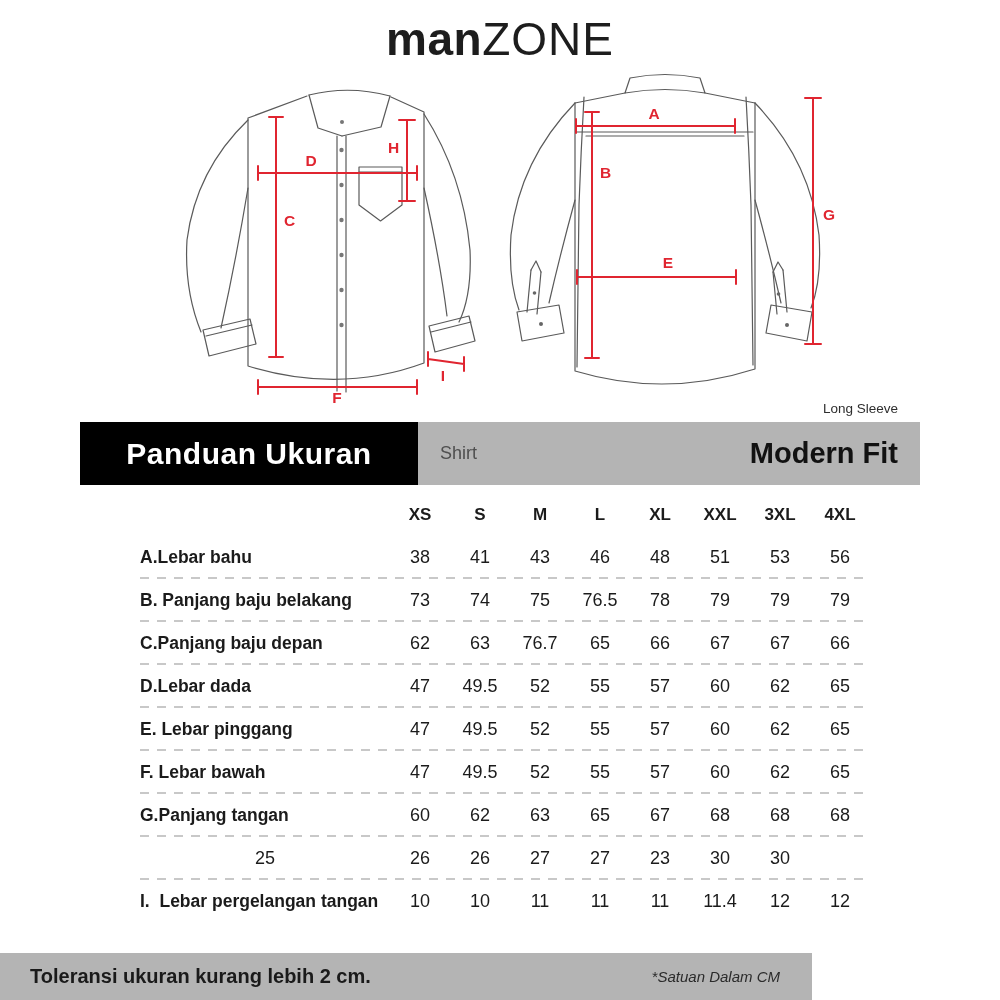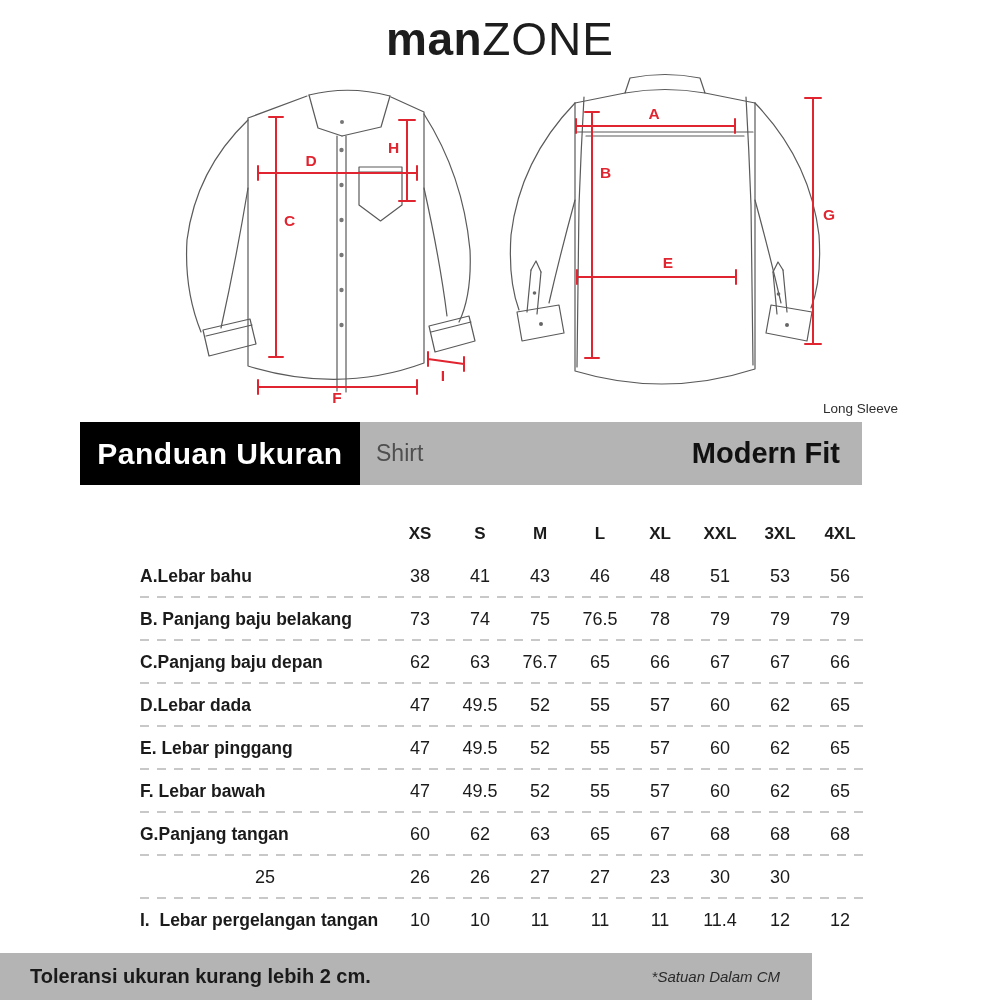--- a/index.html
+++ b/index.html
@@ -9,27 +9,27 @@
   
   .logo { position:absolute; top:12px; left:0; width:1000px; text-align:center; font-size:46px; color:#1d1d1d; letter-spacing:0.5px; }
   .logo .b { font-weight:900; }
   .logo .l { font-weight:400; letter-spacing:1px; }
 
   
   .diagram { position:absolute; top:0; left:0; }
 
   
   .bar { position:absolute; top:422px; left:80px; width:840px; height:63px; display:flex; }
-  .bar-black { width:280px; height:63px; background:#000; color:#fff; display:flex; align-items:center; justify-content:center; font-size:30px; font-weight:700; letter-spacing:0.5px; }
+  .bar-black { width:338px; height:63px; background:#000; color:#fff; display:flex; align-items:center; justify-content:center; font-size:30px; font-weight:700; letter-spacing:0.5px; }
   .bar-gray  { width:502px; height:63px; background:#b4b4b4; display:flex; align-items:center; }
-  .bar-sub { font-size:23px; color:#4f4f4f; padding-left:16px; font-weight:400; }
+  .bar-sub { font-size:18px; color:#4f4f4f; padding-left:22px; font-weight:400; }
   .bar-fit { margin-left:auto; padding-right:22px; font-size:29px; font-weight:700; color:#111; }
 
   
-  .table { position:absolute; top:513px; left:140px; width:730px; color:#1b1b1b; }
+  .table { position:absolute; top:494px; left:140px; width:730px; color:#1b1b1b; }
   .thead, .trow { display:grid; grid-template-columns:250px repeat(8, 60px); align-items:center; }
   .thead { height:42px; font-weight:700; font-size:17px; }
   .trow  { height:43px; position:relative; font-size:18px; }
   .trow:not(:last-child)::after { content:""; position:absolute; left:0; right:0; bottom:0; height:2px;
      background:repeating-linear-gradient(90deg,#c8c8c8 0 9px, transparent 9px 17px); }
   .tlabel { font-weight:700; font-size:17.5px; text-align:left; white-space:pre; }
   .tcell, .thcell { text-align:center; }
 
   
   .footer { position:absolute; top:953px; left:0; width:812px; height:47px; background:#b4b4b4; display:flex; align-items:center; }

